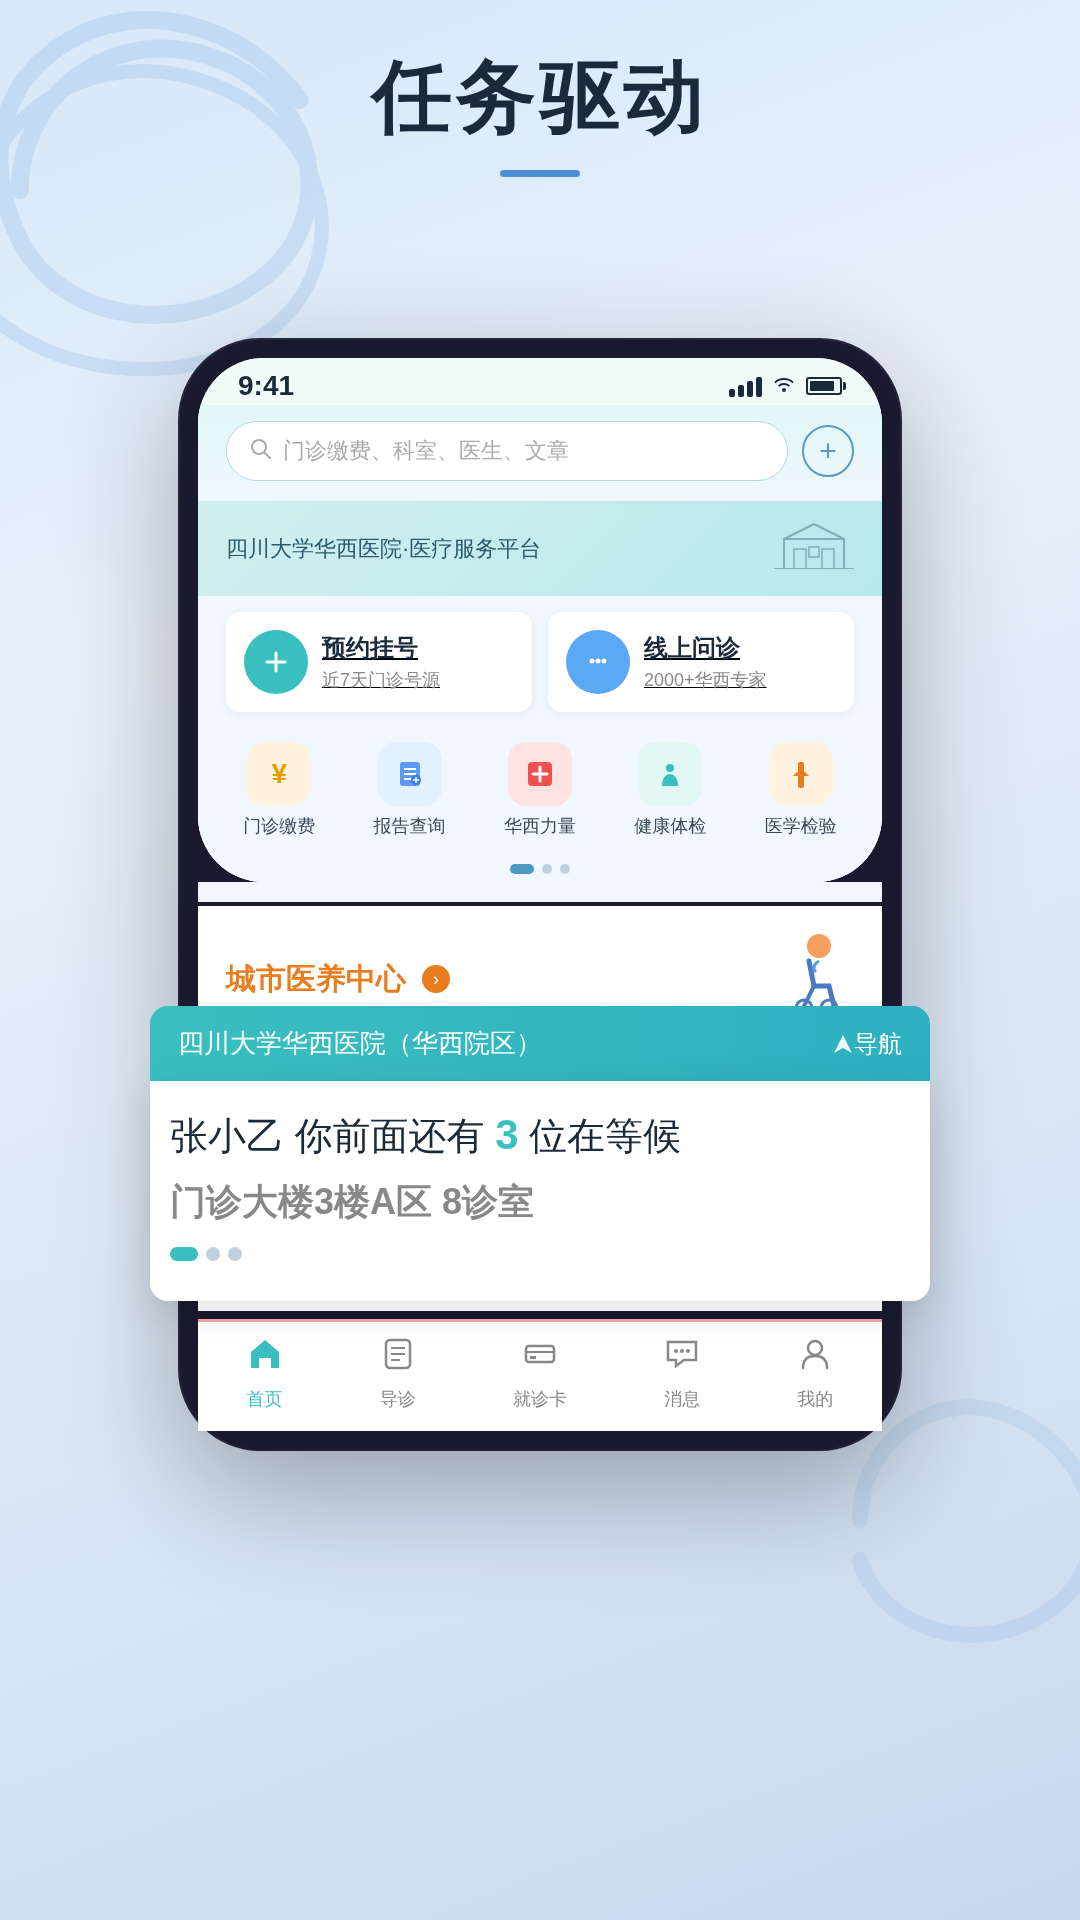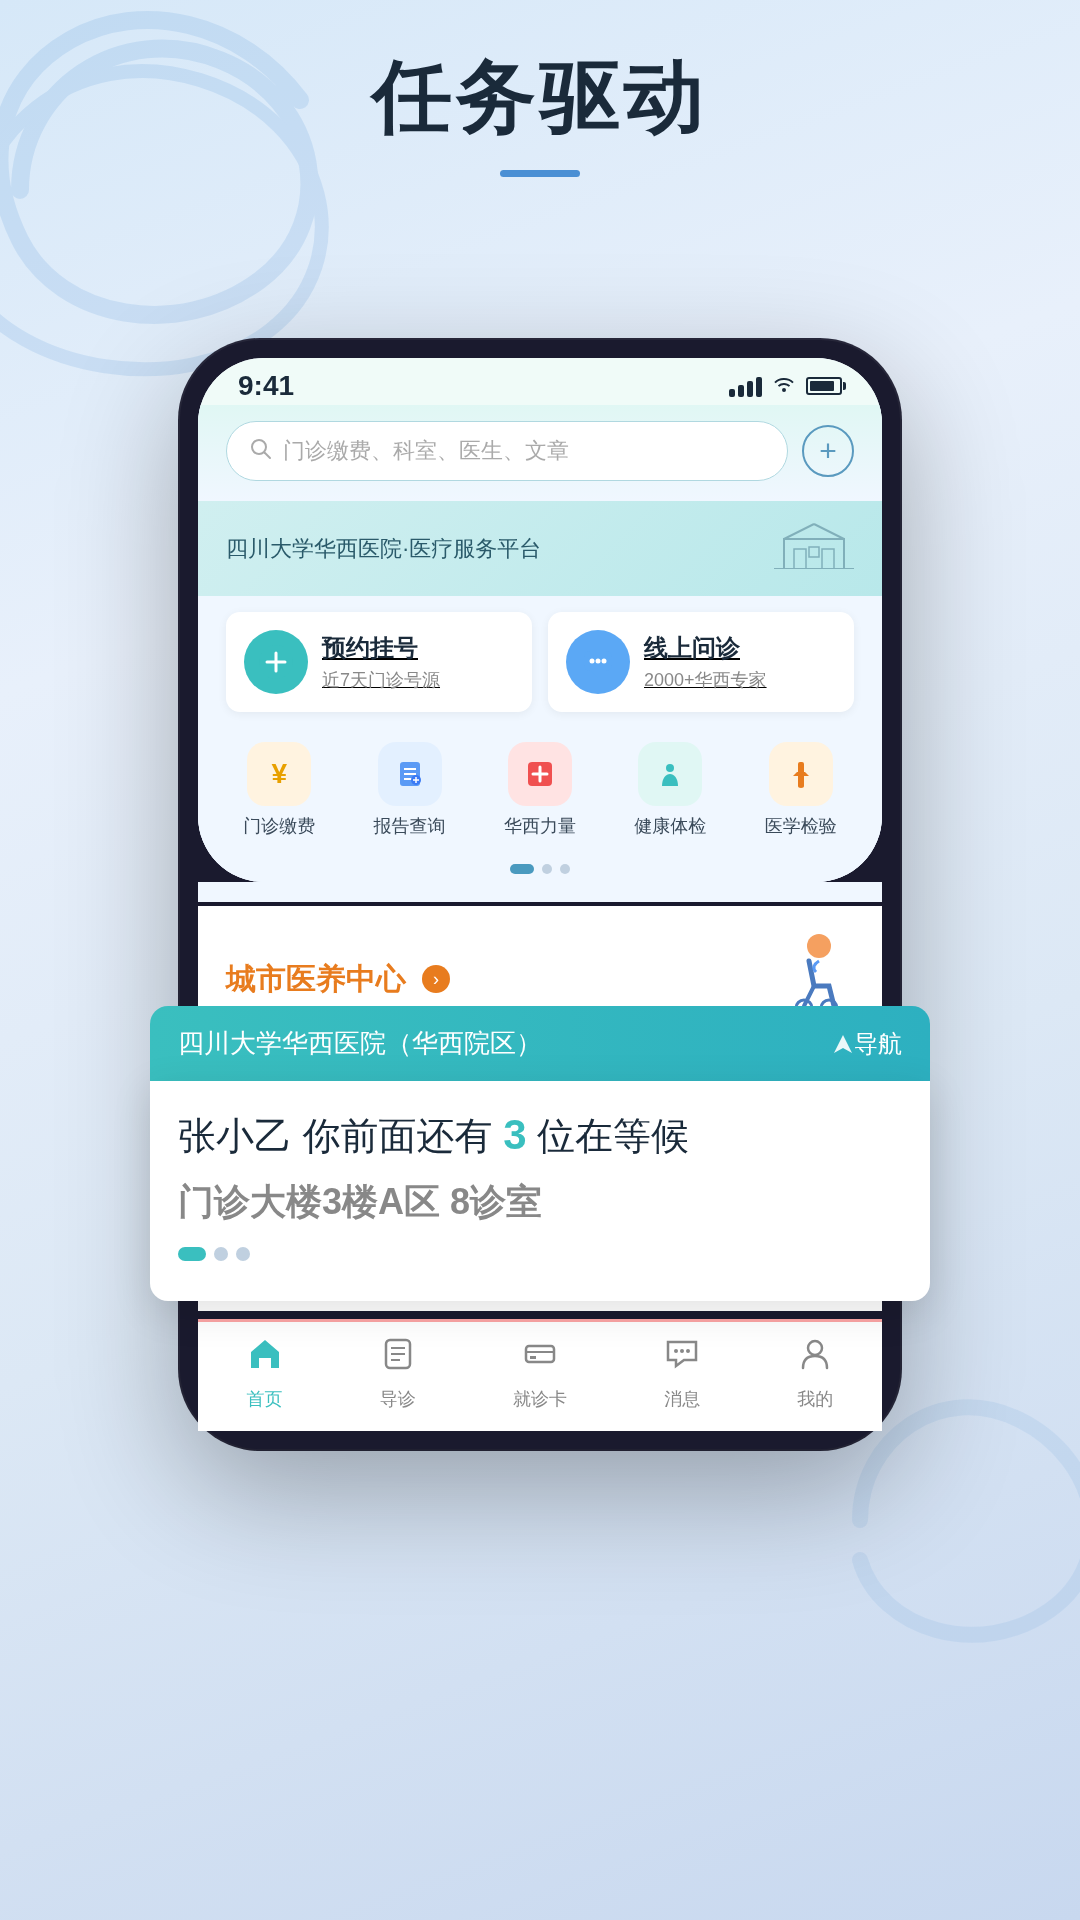--- a/index.html
+++ b/index.html
@@ -327,21 +327,21 @@
     }
     .task-nav-btn {
       display: flex;
       align-items: center;
       color: white;
       font-size: 24px;
     }
     .task-card-body {
       background: white;
       border-radius: 0 0 18px 18px;
-      padding: 30px 28px 40px;
+      padding: 30px 20px 40px;
       box-shadow: 0 10px 40px rgba(0,0,0,0.12);
     }
     .task-waiting-text {
       font-size: 38px;
       color: #1a2a3a;
       font-weight: 500;
       margin-bottom: 16px;
     }
     .task-waiting-num {
       color: #3abfbf;

